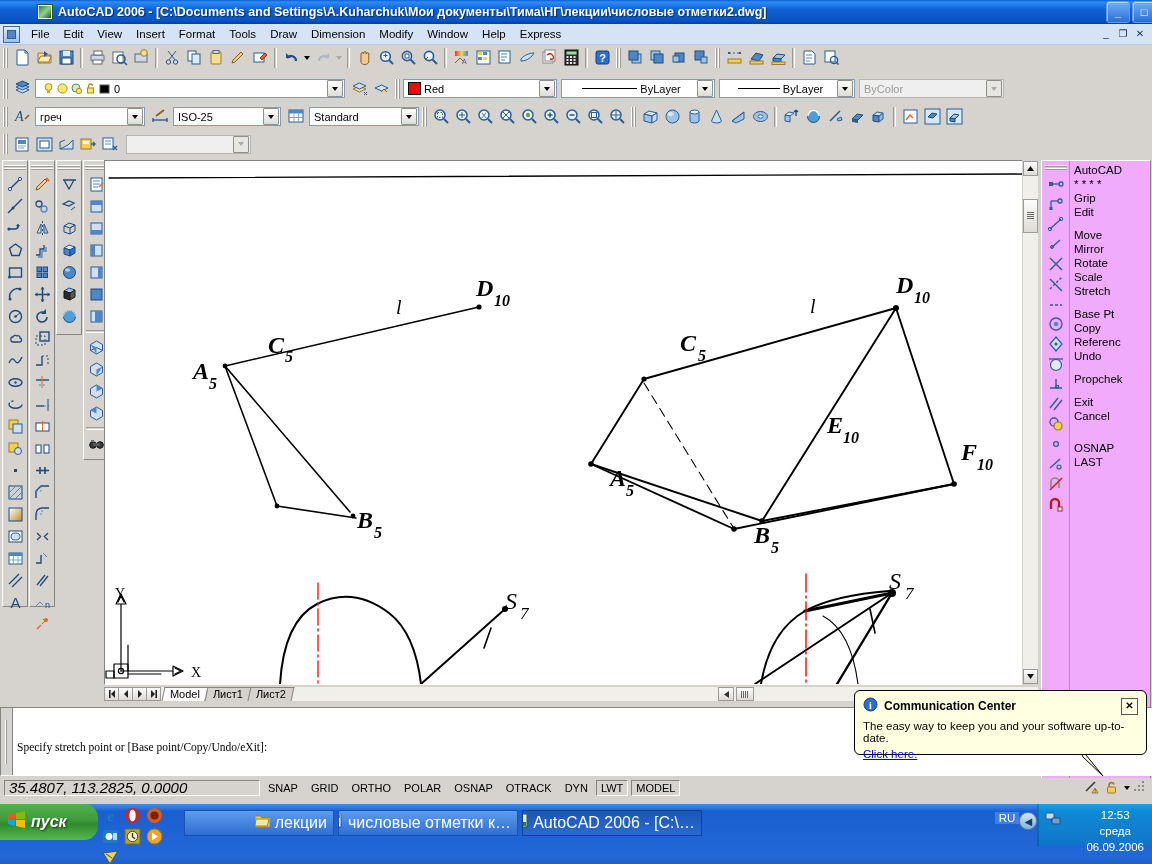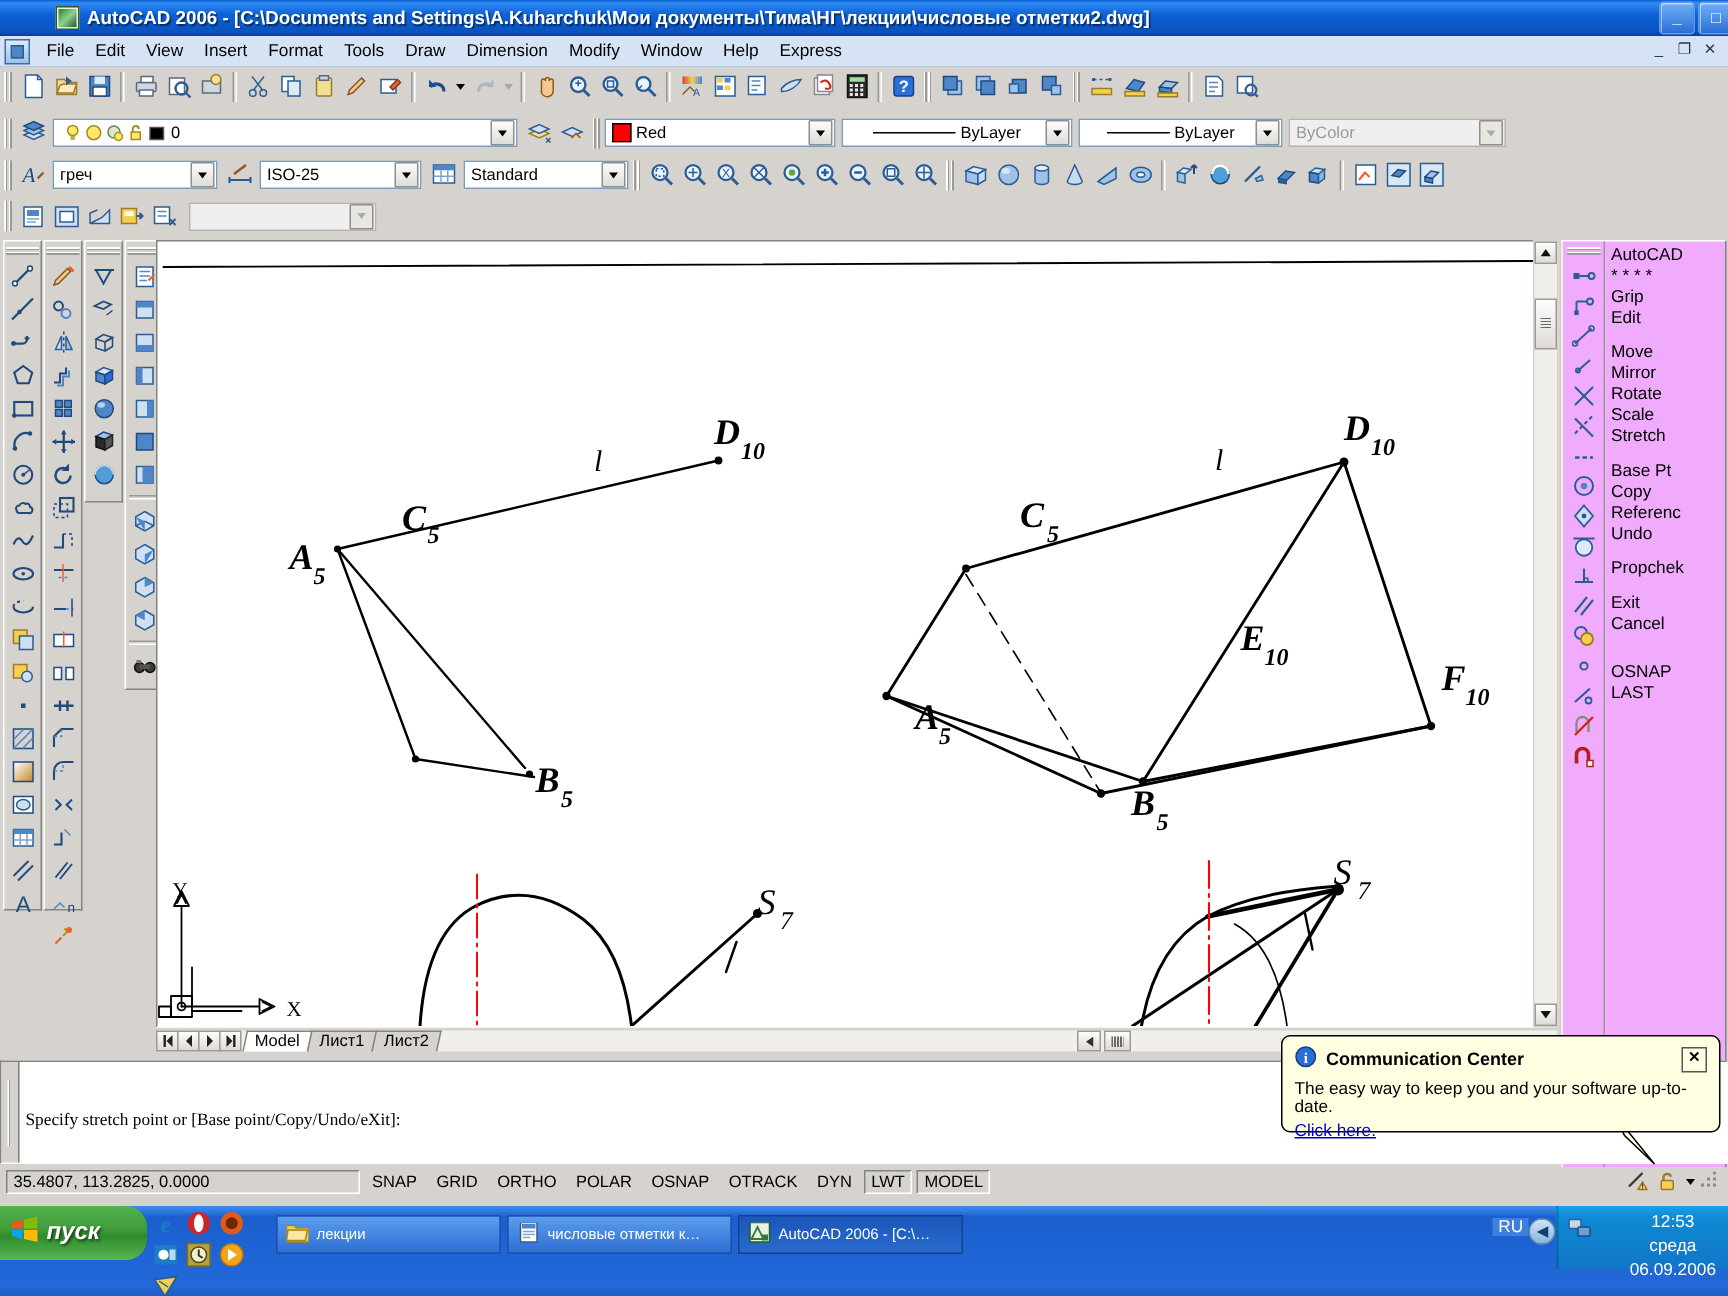--- a/index.html
+++ b/index.html
@@ -222,23 +222,23 @@
     flex:1;padding:2px 4px;font-family:Liberation Serif, serif;
     font-size:11.5px;line-height:15px;color:#000;white-space:pre;
   }
 
   
   .statusbar{
     position:absolute;left:0;top:778px;width:1152px;height:20px;
     background:#d6d3ce;display:flex;align-items:center;
   }
   .sbcoord{
-    width:236px;height:16px;margin-left:4px;flex:none;
+    width:256px;height:16px;margin-left:4px;flex:none;
     border:1px solid;border-color:#848480 #fff #fff #848480;
-    box-sizing:border-box;font-size:11px;padding-left:4px;line-height:14px;
+    box-sizing:border-box;font-size:15px;padding-left:4px;line-height:14px;font-style:italic;
   }
   .sbtoggle{
     height:16px;padding:0 4px;margin-left:3px;font-size:11px;line-height:14px;
     border:1px solid transparent;box-sizing:border-box;cursor:default;
   }
   .sbtoggle.on{border-color:#848480 #fff #fff #848480;}
   .sbtray{margin-left:auto;display:flex;align-items:center;gap:4px;margin-right:6px;}
 
   
   .balloon{
@@ -276,21 +276,21 @@
     margin-left:4px;width:82px;padding-top:3px;flex:none;
     display:flex;flex-wrap:wrap;gap:4px 5px;align-content:flex-start;
   }
   .qlaunch .qi{width:17px;height:17px;flex:none;}
   .tasks{display:flex;gap:4px;padding-top:6px;flex:1;min-width:0;}
   .taskbtn{
     height:26px;min-width:150px;max-width:180px;
     background:linear-gradient(to bottom,#5b9ded,#2f6ed4);
     border:1px solid #1f4fa8;border-radius:0;box-sizing:border-box;
     display:flex;align-items:center;gap:5px;padding:0 6px;
-    color:#fff;font-size:10px;white-space:nowrap;overflow:hidden;
+    color:#fff;font-size:16px;white-space:nowrap;overflow:hidden;justify-content:flex-end;
   }
   .taskbtn.active{background:linear-gradient(to bottom,#1b56b8,#2a6ad0);border-color:#14408c;}
   .trayarea{
     margin-left:auto;height:42px;flex:none;
     background:linear-gradient(to bottom,#18a3e8 0%,#0f8ad4 18%,#1075c8 100%);
     display:flex;align-items:flex-start;padding:0 8px;gap:24px;
     box-shadow:inset 2px 0 0 rgba(0,0,0,.18);
     justify-content:flex-end;
   }
   .trayclock{

